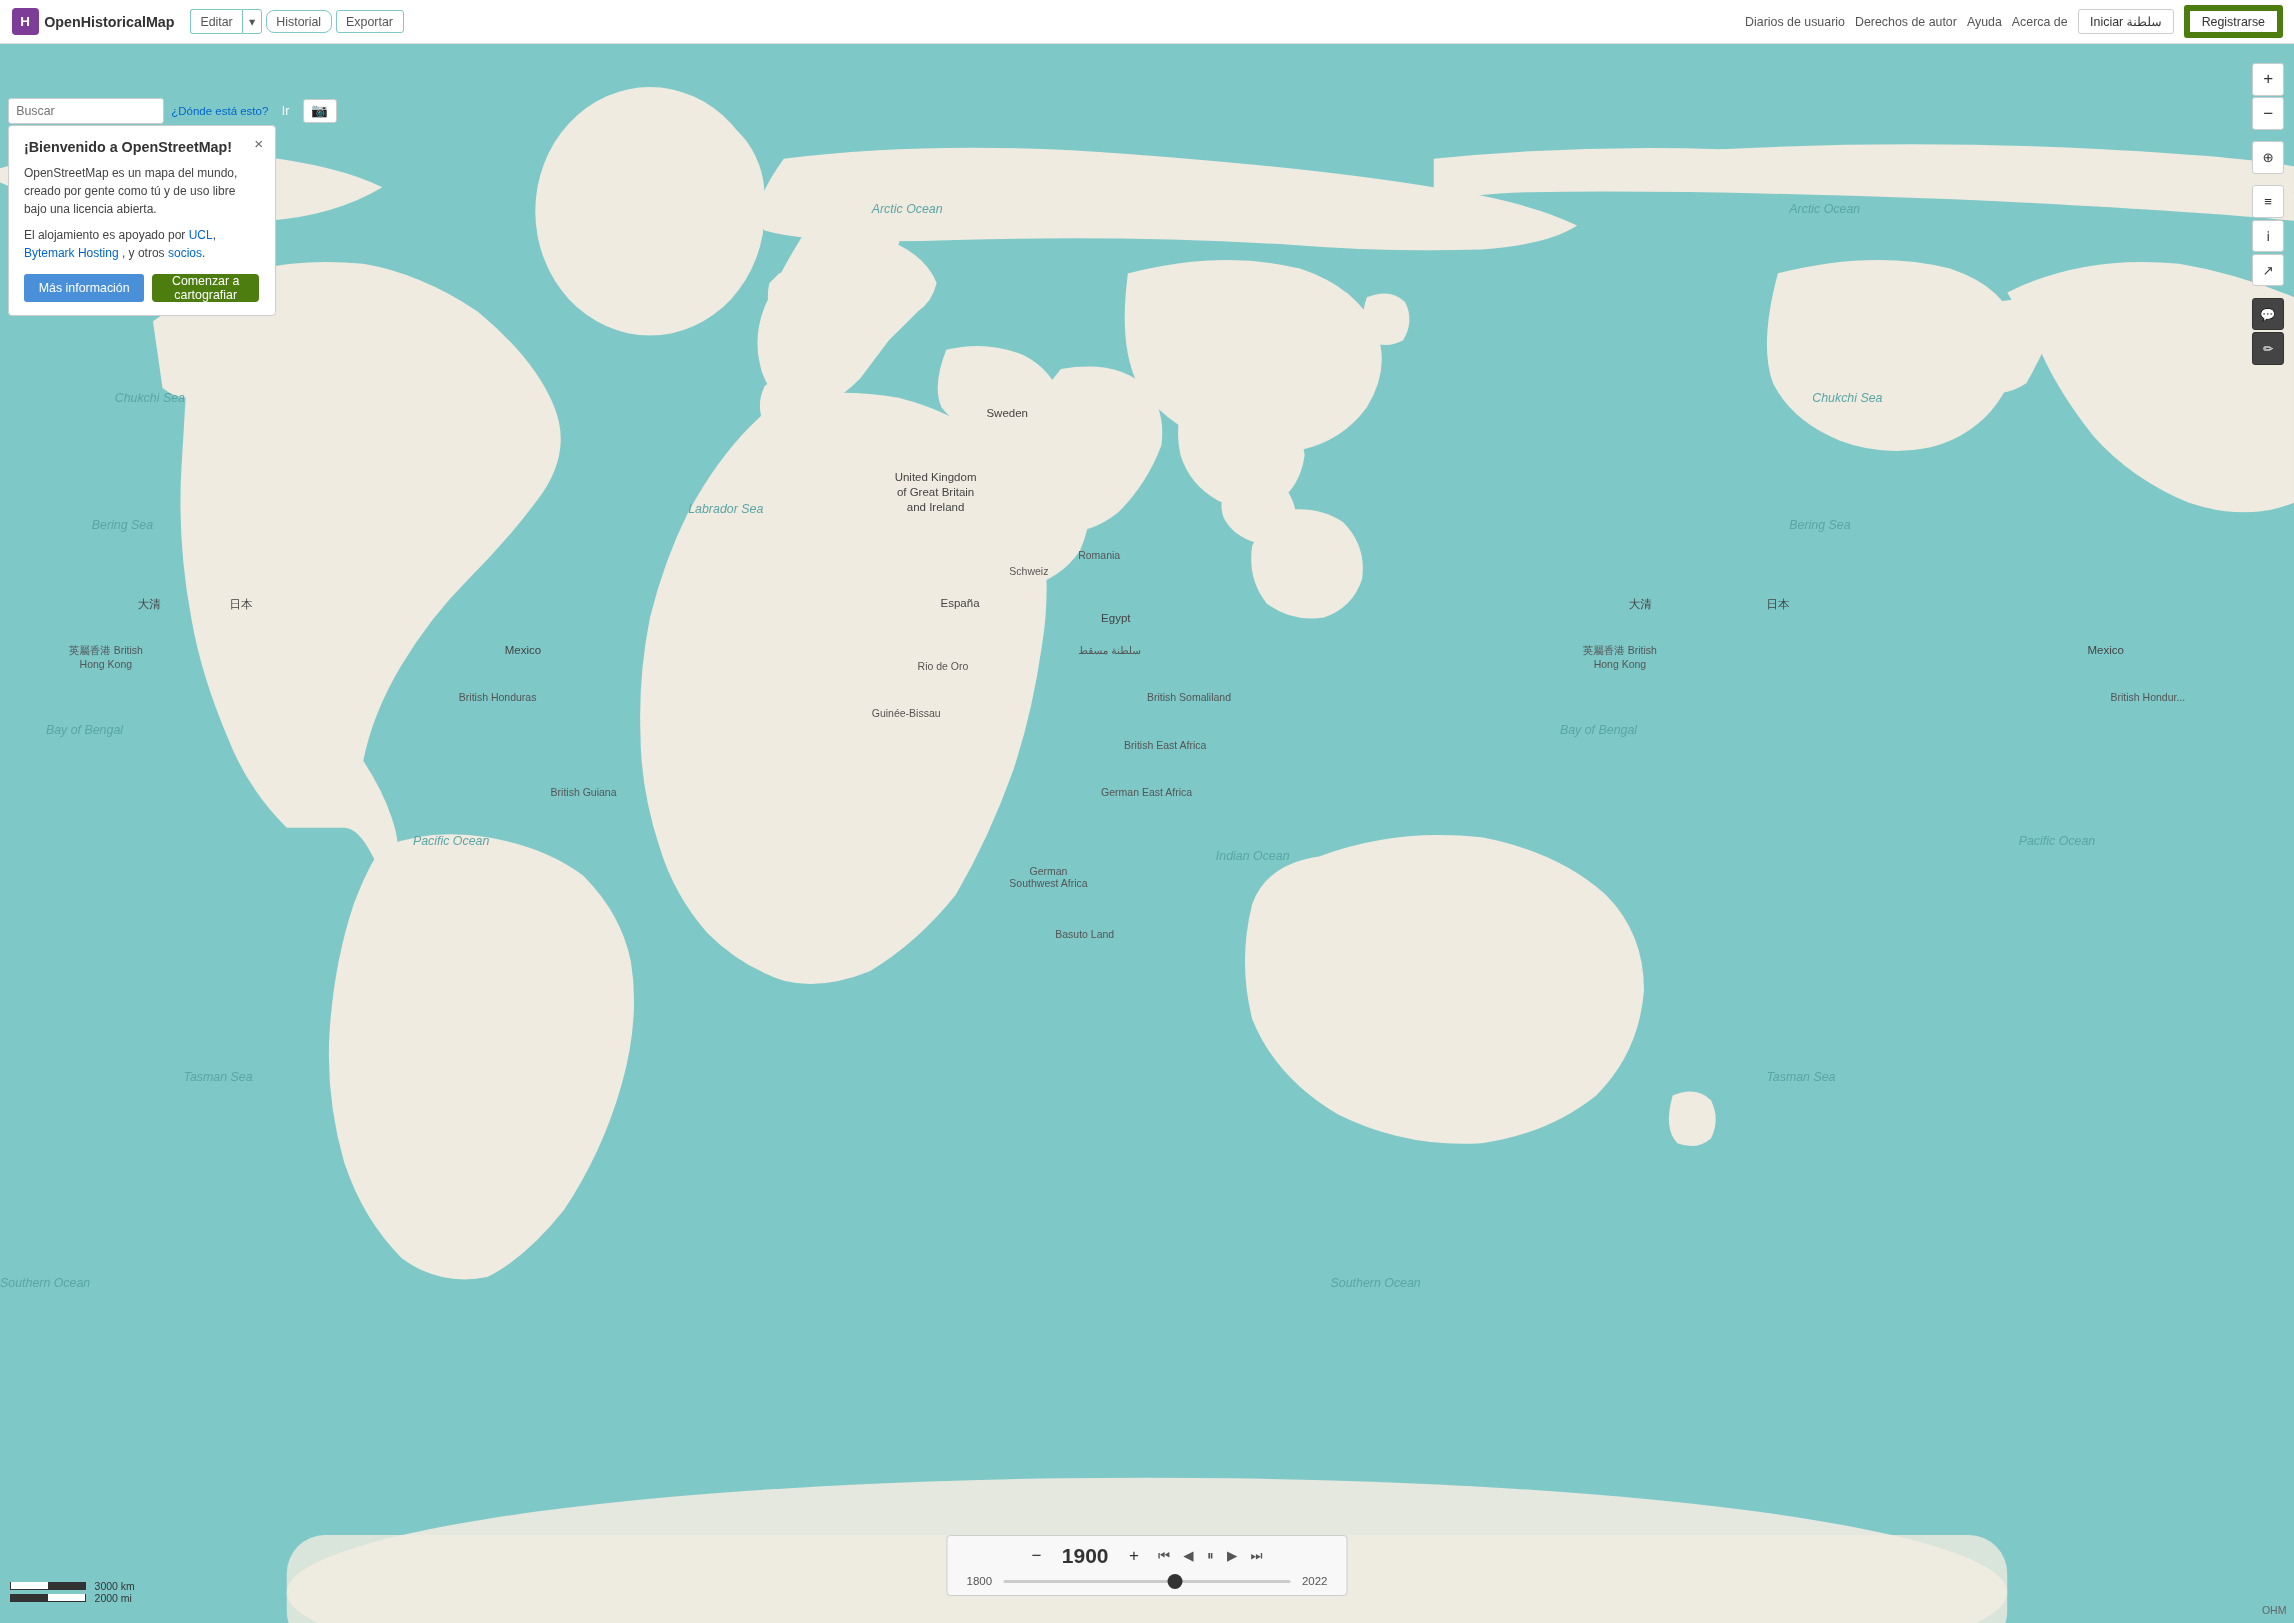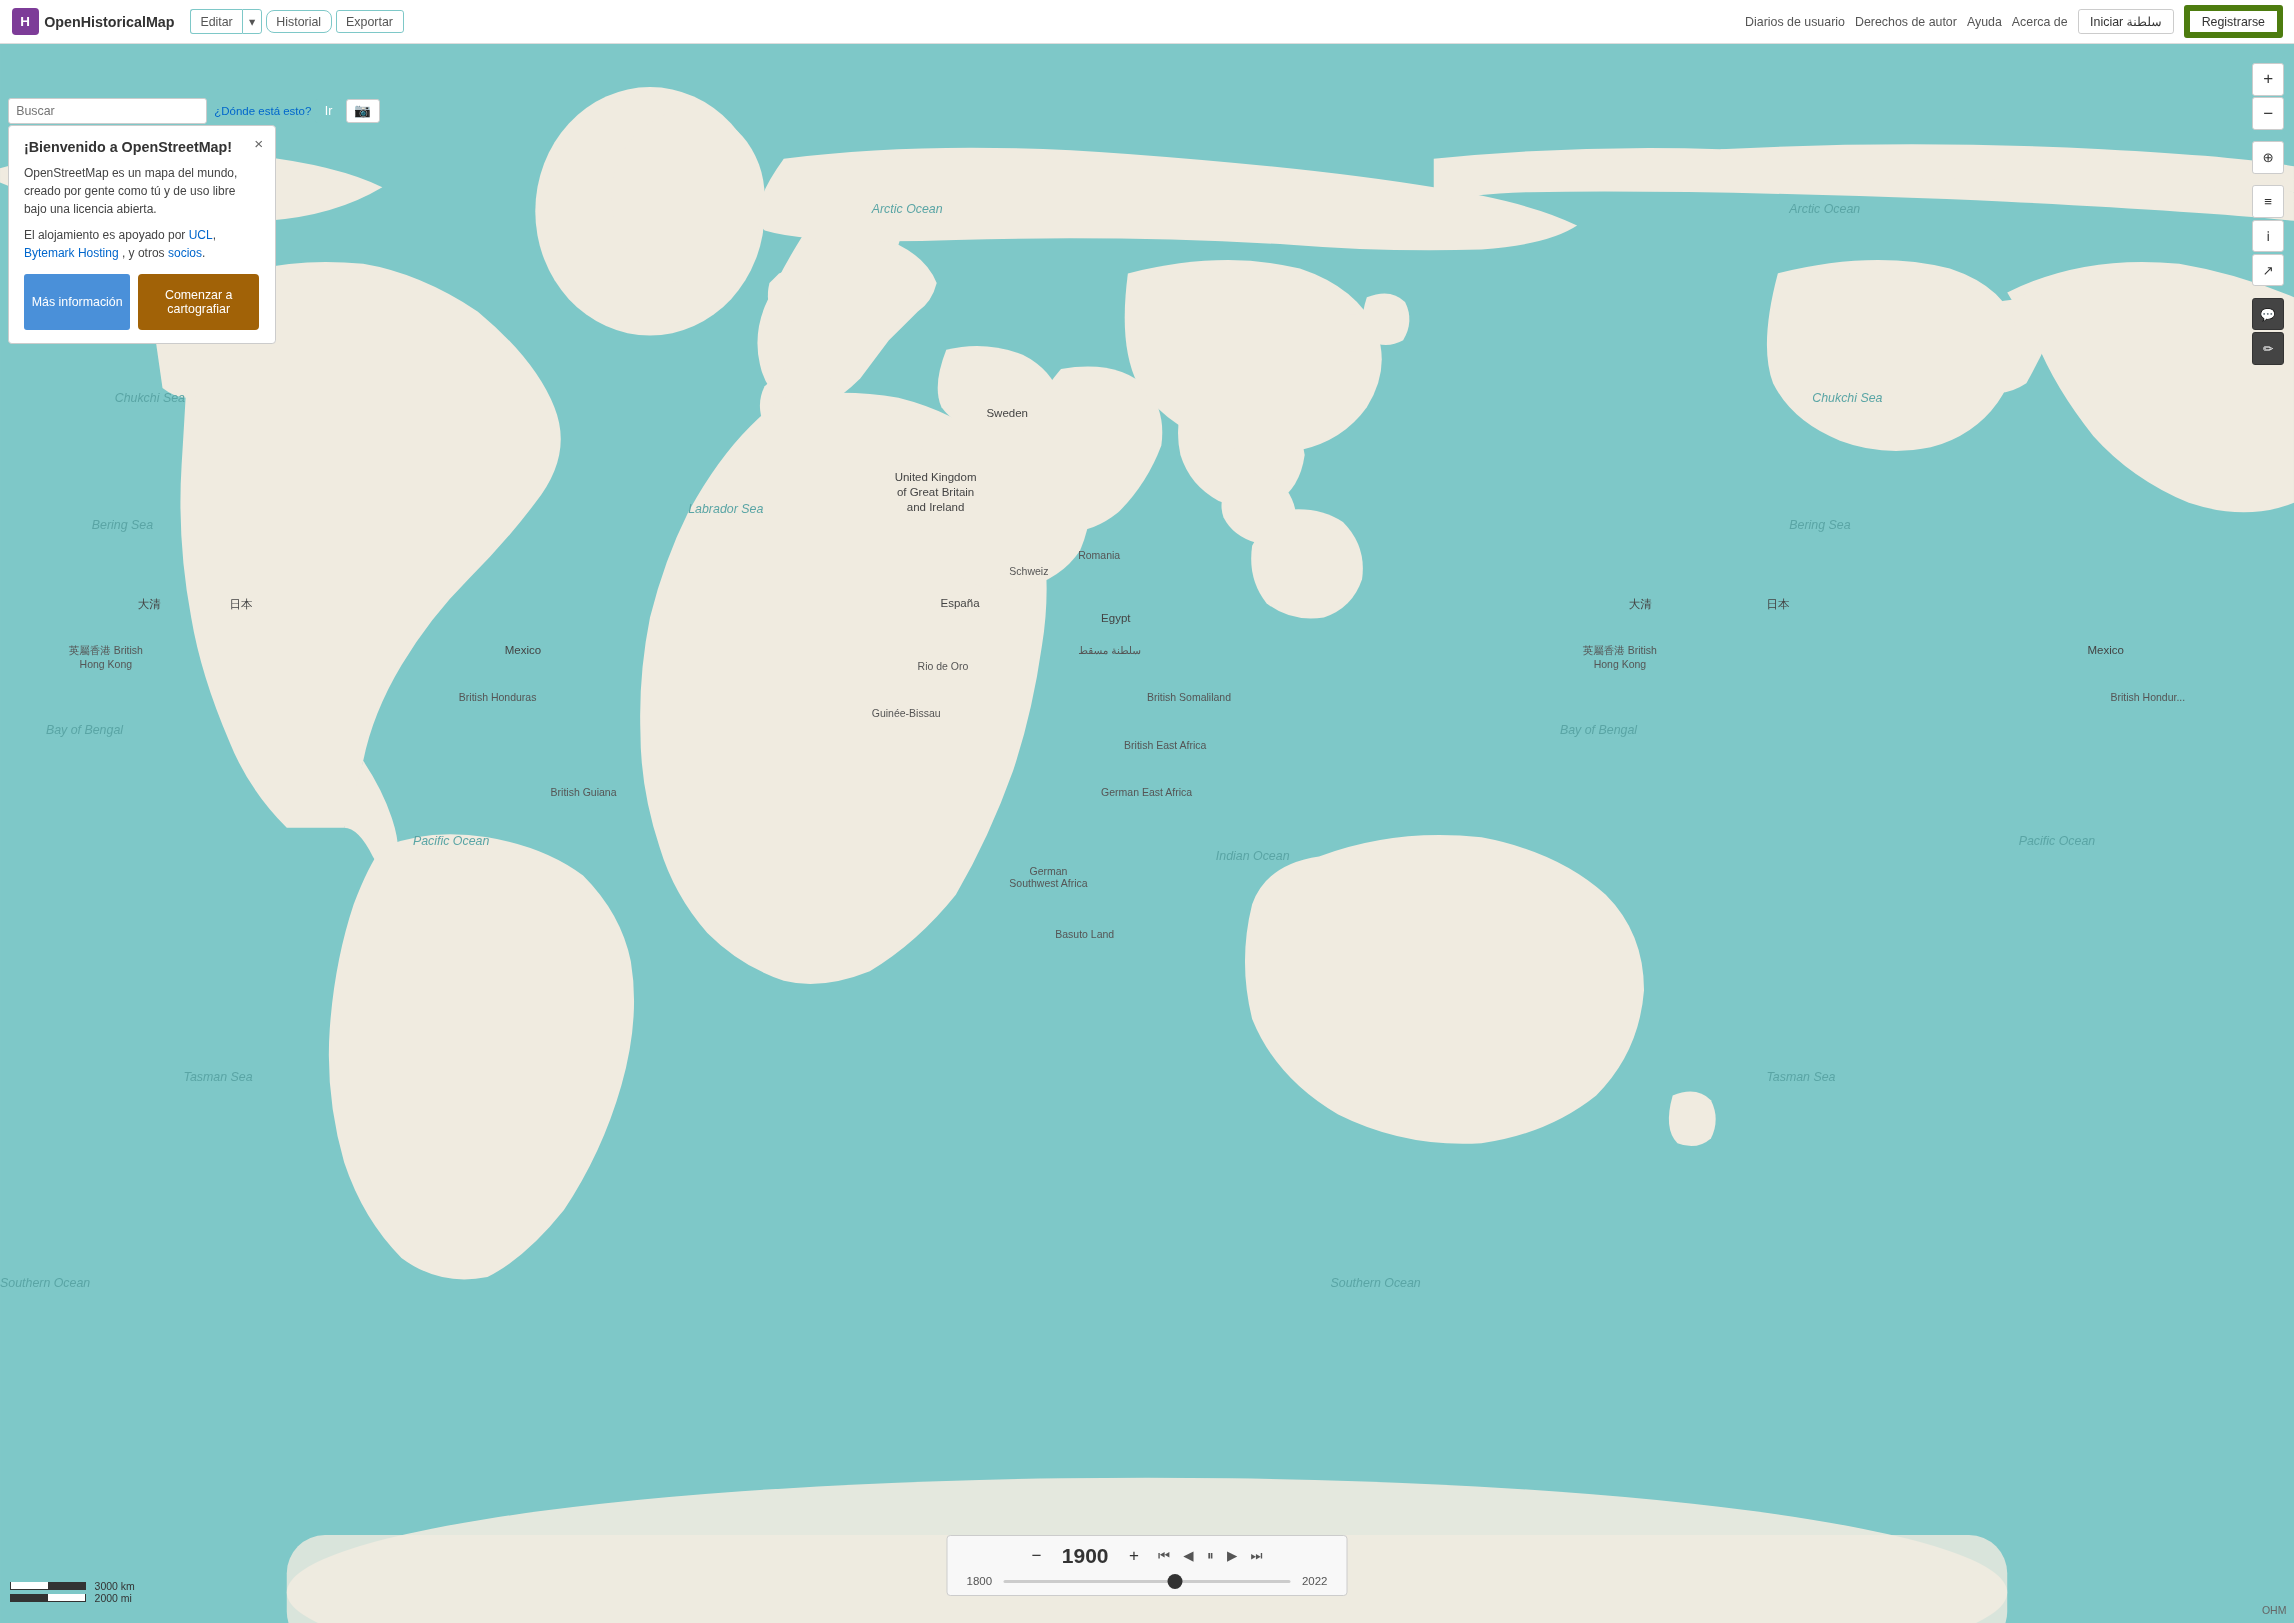--- a/index.html
+++ b/index.html
@@ -118,21 +118,21 @@
     #search-bar {
       display: flex;
       align-items: center;
       position: absolute;
       top: 54px;
       left: 7.6px;
       z-index: 200;
       gap: 3.8px;
     }
     #search-input {
-      width: 199px;
+      width: 156px;
       padding: 4.8px 7.6px;
       border: 1px solid #ccc;
       border-radius: 2.9px;
       font-size: 12.4px;
       background: #fff;
     }
     #donde-link {
       font-size: 11.5px;
       color: #0066cc;
       cursor: pointer;
@@ -206,22 +206,22 @@
       padding: 6.7px;
       background: #4a90d9;
       color: #fff;
       border: none;
       border-radius: 2.9px;
       cursor: pointer;
       font-size: 12.4px;
     }
     #comenzar-btn {
       flex: 1;
-      padding: 14px;
-      background: #a16207;
+      padding: 0;
+      background: #4d7c0f;
       color: #fff;
       border: none;
       border-radius: 4px;
       cursor: pointer;
       font-size: 12.4px;
     }
 
     
     #map-container {
       position: absolute;

